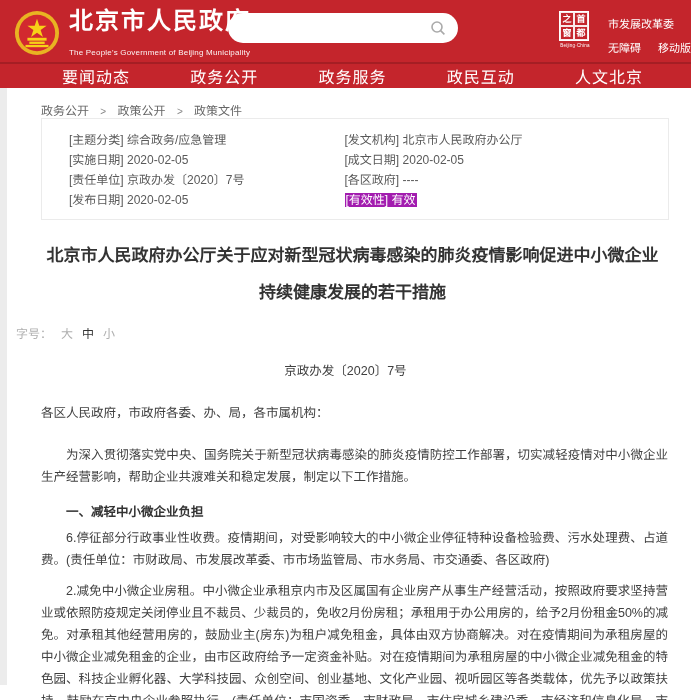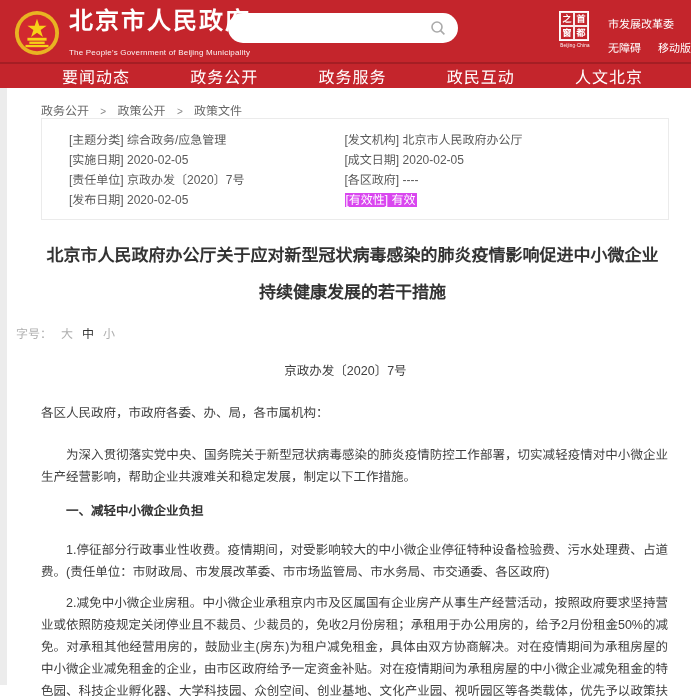--- a/index.html
+++ b/index.html
@@ -41,35 +41,35 @@
   .left-edge { position:absolute; left:0; top:0; width:7px; height:100%; background:#ececec; }
 
   .breadcrumb { padding:13px 0 0 41px; font-size:12px; color:#666; }
   .breadcrumb .crumb { color:#666; text-decoration:none; cursor:pointer; }
   .breadcrumb .sep { margin:0 8px; color:#888; font-size:10px; }
 
   .meta-box { margin:0 22px 0 41px; border:1px solid #ebebeb; padding:11px 0 9px 27px;
     display:grid; grid-template-columns:46% 54%; }
   .meta-col { display:flex; flex-direction:column; }
   .meta-row { font-size:12px; color:#595959; line-height:20px; white-space:nowrap; }
-  .meta-row .hl { background:#d946ef; color:#fff; padding:0 1px;text-align:center; }
+  .meta-row .hl { background:#a21caf; color:#fff; padding:0 1px;text-align:center; }
 
   .doc-title { margin:17px 28px 0 42px; font-size:17px; font-weight:bold; color:#333;
     text-align:center; line-height:37px; }
 
   .fontsize-row { margin:13px 30px 0 16px; text-align:left; font-size:12px; color:#b0b0b0; }
   .fontsize-row .fs-opt { margin-left:9px; cursor:pointer; color:#b0b0b0; }
   .fontsize-row .fs-opt.active { color:#333; }
 
   .doc-number { margin-top:19px; text-align:center; font-size:12.5px; color:#404040; }
 
   .article { margin:23px 23px 0 41px; font-size:12.5px; color:#404040; line-height:22px; }
   .article p { margin-bottom:9px; text-align:justify; text-indent:2em; }
   .article p.salutation { text-indent:0; margin-bottom:20px; }
-  .article p.section-heading { font-weight:bold; color:#333; margin:13px 0 16px;font-family:Liberation Mono, monospace; }
+  .article p.section-heading { font-weight:bold; color:#333; margin:13px 0 4px; }
 </style>
 </head>
 <body>
 
 <div class="site-header">
   <div class="logo-group">
     <svg class="emblem" viewBox="0 0 48 48">
       <circle cx="24" cy="24" r="23" fill="#e9b322"></circle>
       <circle cx="24" cy="24" r="19" fill="#d2292f"></circle>
       <polygon points="24,9 26.4,16.4 34,16.4 27.8,20.9 30.2,28.2 24,23.7 17.8,28.2 20.2,20.9 14,16.4 21.6,16.4" fill="#f7d117"></polygon>
@@ -167,17 +167,17 @@
   <div class="fontsize-row">
     <span>字号：</span><span class="fs-opt">大</span><span class="fs-opt active">中</span><span class="fs-opt">小</span>
   </div>
 
   <div class="doc-number">京政办发〔2020〕7号</div>
 
   <div class="article">
     <p class="salutation">各区人民政府，市政府各委、办、局，各市属机构：</p>
     <p>为深入贯彻落实党中央、国务院关于新型冠状病毒感染的肺炎疫情防控工作部署，切实减轻疫情对中小微企业生产经营影响，帮助企业共渡难关和稳定发展，制定以下工作措施。</p>
     <p class="section-heading">一、减轻中小微企业负担</p>
-    <p>1.停征部分行政事业性收费。疫情期间，对受影响较大的中小微企业停征特种设备检验费、污水处理费、占道费。(责任单位：市财政局、市发展改革委、市市场监管局、市水务局、市交通委、各区政府)</p>
+    <p>6.停征部分行政事业性收费。疫情期间，对受影响较大的中小微企业停征特种设备检验费、污水处理费、占道费。(责任单位：市财政局、市发展改革委、市市场监管局、市水务局、市交通委、各区政府)</p>
     <p>2.减免中小微企业房租。中小微企业承租京内市及区属国有企业房产从事生产经营活动，按照政府要求坚持营业或依照防疫规定关闭停业且不裁员、少裁员的，免收2月份房租；承租用于办公用房的，给予2月份租金50%的减免。对承租其他经营用房的，鼓励业主(房东)为租户减免租金，具体由双方协商解决。对在疫情期间为承租房屋的中小微企业减免租金的企业，由市区政府给予一定资金补贴。对在疫情期间为承租房屋的中小微企业减免租金的特色园、科技企业孵化器、大学科技园、众创空间、创业基地、文化产业园、视听园区等各类载体，优先予以政策扶持。鼓励在京中央企业参照执行。(责任单位：市国资委、市财政局、市住房城乡建设委、市经济和信息化局、市科委、市委宣传部、市文化和旅游局、市广播电视局、市体育局、中关村管委会、市文资中心、北京经济技术开发区管委会、各区政府)</p>
 
   </div>
 </div>
 
 </body></html>

